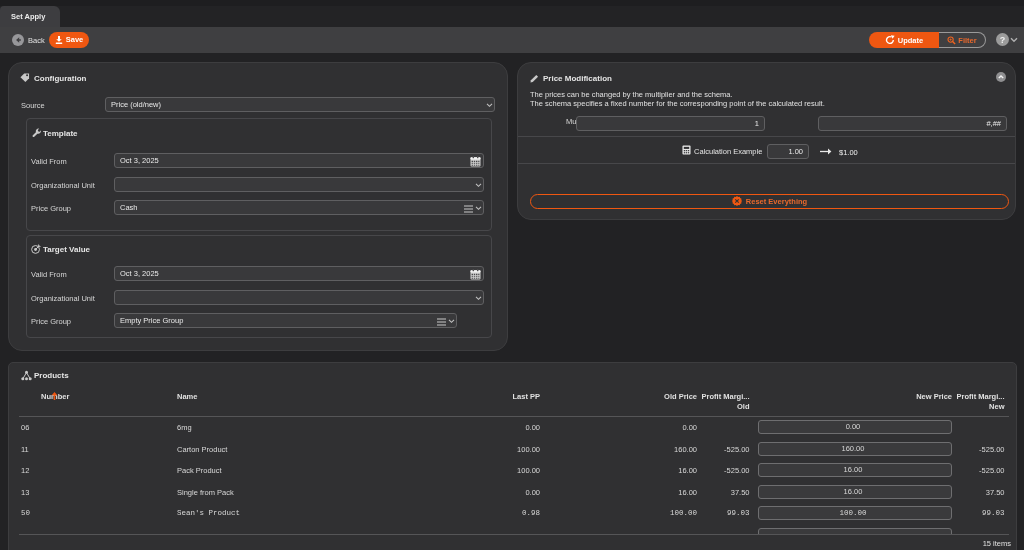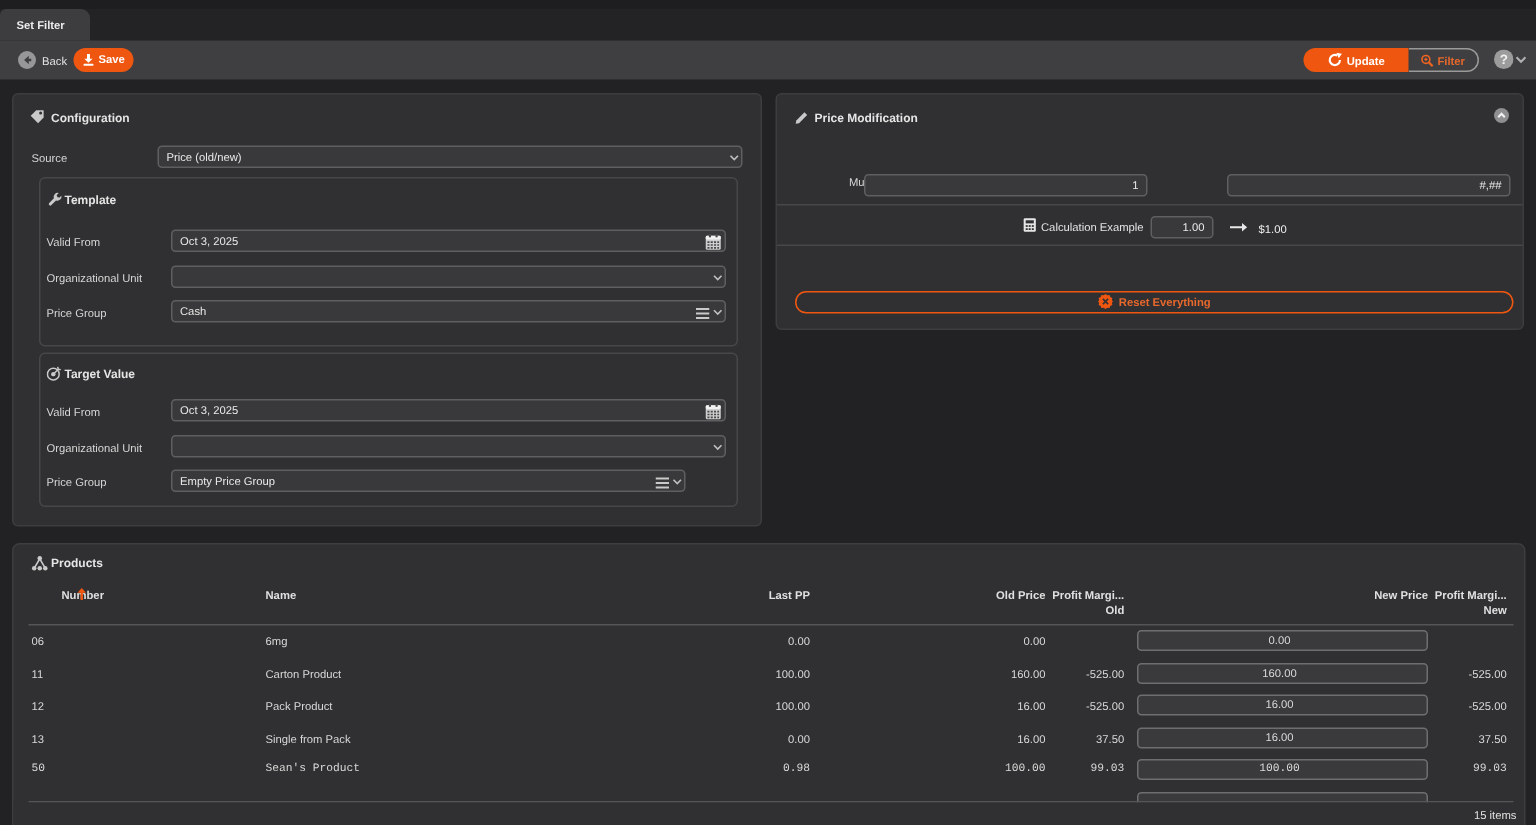--- a/index.html
+++ b/index.html
@@ -1,20 +1,20 @@
 <!DOCTYPE html>
 <html><head>
 <meta charset="utf-8">
 <style>
   * { margin:0; padding:0; box-sizing:border-box; }
   html,body { width:1024px; height:550px; overflow:hidden; background:#222224;
     font-family:"Liberation Sans", sans-serif; }
   #root { position:relative; width:1024px; height:550px; }
   .abs { position:absolute; }
-  .panel { position:absolute; background:#303032; border:1px solid #3d3d3f; border-radius:4px; }
+  .panel { position:absolute; background:#303032; border:1px solid #3d3d3f; border-radius:14px; }
   .lbl { position:absolute; font-size:7.5px; color:#d6d6d6; }
   .inp { position:absolute; background:#39393b; border:1px solid #5f5f61; border-radius:3px;
     font-size:7.5px; color:#e9e9e9; display:flex; align-items:center; }
   .fieldset { position:absolute; border:1px solid #47474a; border-radius:4px; }
   .ptitle { position:absolute; font-size:8px; font-weight:bold; color:#e5e5e5; }
   svg { display:block; }
   .row { position:absolute; left:0; width:1007px; height:21.5px; }
   .row > div { position:absolute; font-size:7.5px; color:#d8d8d8; top:6.5px;text-align:center; }
   .c1 { left:12px; }
   .c2 { left:168px; }
@@ -26,21 +26,21 @@
     border:1px solid #6e6e70; border-radius:3px; line-height:12px; text-align:right; padding-right:4px; }
   .hdr { position:absolute; font-size:7.5px; font-weight:bold; color:#e0e0e0; }
 </style>
 </head>
 <body>
 <div id="root">
 
   <div class="abs" style="left:0;top:0;width:1024px;height:6px;background:#1e1e20;"></div>
   <div class="abs" style="left:0;top:6px;width:1024px;height:21px;background:#232325;"></div>
   <div class="abs" style="left:0;top:6px;width:60px;height:21px;background:#3d3d40;border-radius:4px 6px 0 0;"></div>
-  <div class="abs" style="left:11px;top:12px;font-size:7.5px;font-weight:bold;color:#ececec;">Set Filter</div>
+  <div class="abs" style="left:11px;top:12px;font-size:7.5px;font-weight:bold;color:#ececec;">Set Apply</div>
 
   <div class="abs" style="left:0;top:27px;width:1024px;height:26px;background:#3f3f41;"></div>
 
   <div class="abs" style="left:12px;top:34px;width:12px;height:12px;">
     <svg width="12" height="12" viewBox="0 0 13 13">
       <circle cx="6.5" cy="6.5" r="6.5" fill="#97979a"></circle>
       <path d="M7.8 3.4 4.4 6.5 7.8 9.6 7.8 7.4 9.6 7.4 9.6 5.6 7.8 5.6Z" fill="#3f3f41"></path>
     </svg>
   </div>
   <div class="abs" style="left:28px;top:36px;font-size:7.5px;color:#e2e2e2;">Back</div>
@@ -170,20 +170,21 @@
   <div class="panel" style="left:517px;top:62px;width:499px;height:158px;">
     <svg class="abs" style="left:12px;top:11px;" width="9" height="9" viewBox="0 0 10 10">
       <path d="M0.5 9.5 1 7 7 1 9 3 3 9Z" fill="#c9c9c9"></path>
     </svg>
     <div class="ptitle" style="left:25px;top:11px;">Price Modification</div>
     <svg class="abs" style="left:477.5px;top:9px;" width="10" height="10" viewBox="0 0 10 10">
       <circle cx="5" cy="5" r="5" fill="#8f8f91"></circle>
       <path d="M2.8 6.1 5 3.9 7.2 6.1" stroke="#f2f2f2" stroke-width="1.4" fill="none"></path>
     </svg>
 
+    <div class="abs" style="left:12px;top:26.5px;font-size:7.5px;color:#e0e0e0;line-height:9.5px;">The prices can be changed by the multiplier and the schema.<br>The schema specifies a fixed number for the corresponding point of the calculated result.</div>
 
     <div class="lbl" style="left:12px;top:53.5px;padding-left:36px;">Multiplier</div>
     <div class="inp" style="left:58px;top:52.5px;width:189px;height:15px;justify-content:flex-end;padding-right:5px;">1</div>
     <div class="lbl" style="left:255px;top:53.5px;margin-top:31px;">Pattern</div>
     <div class="inp" style="left:300px;top:52.5px;width:189px;height:15px;justify-content:flex-end;padding-right:5px;">#,##</div>
 
     <div class="abs" style="left:0;top:72.5px;width:497px;height:1px;background:#47474a;"></div>
 
     <svg class="abs" style="left:164px;top:82px;" width="9" height="10" viewBox="0 0 10 11">
       <rect x="0.5" y="0.5" width="9" height="10" rx="1" fill="#e6e6e6"></rect>

